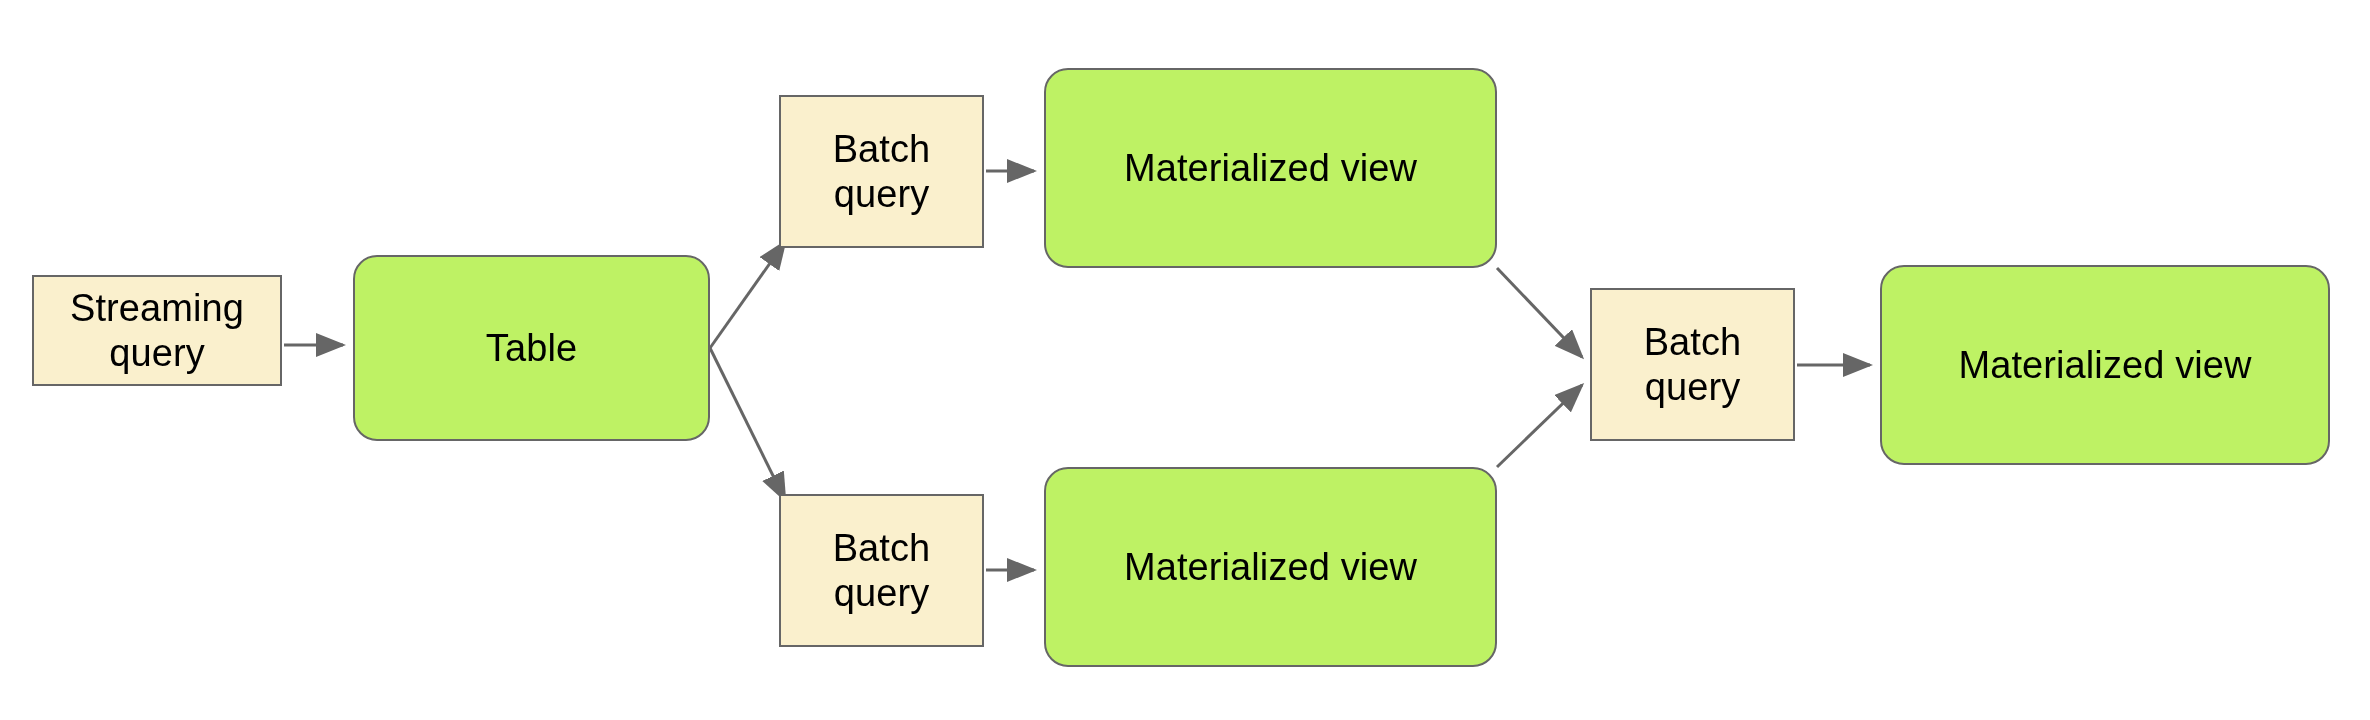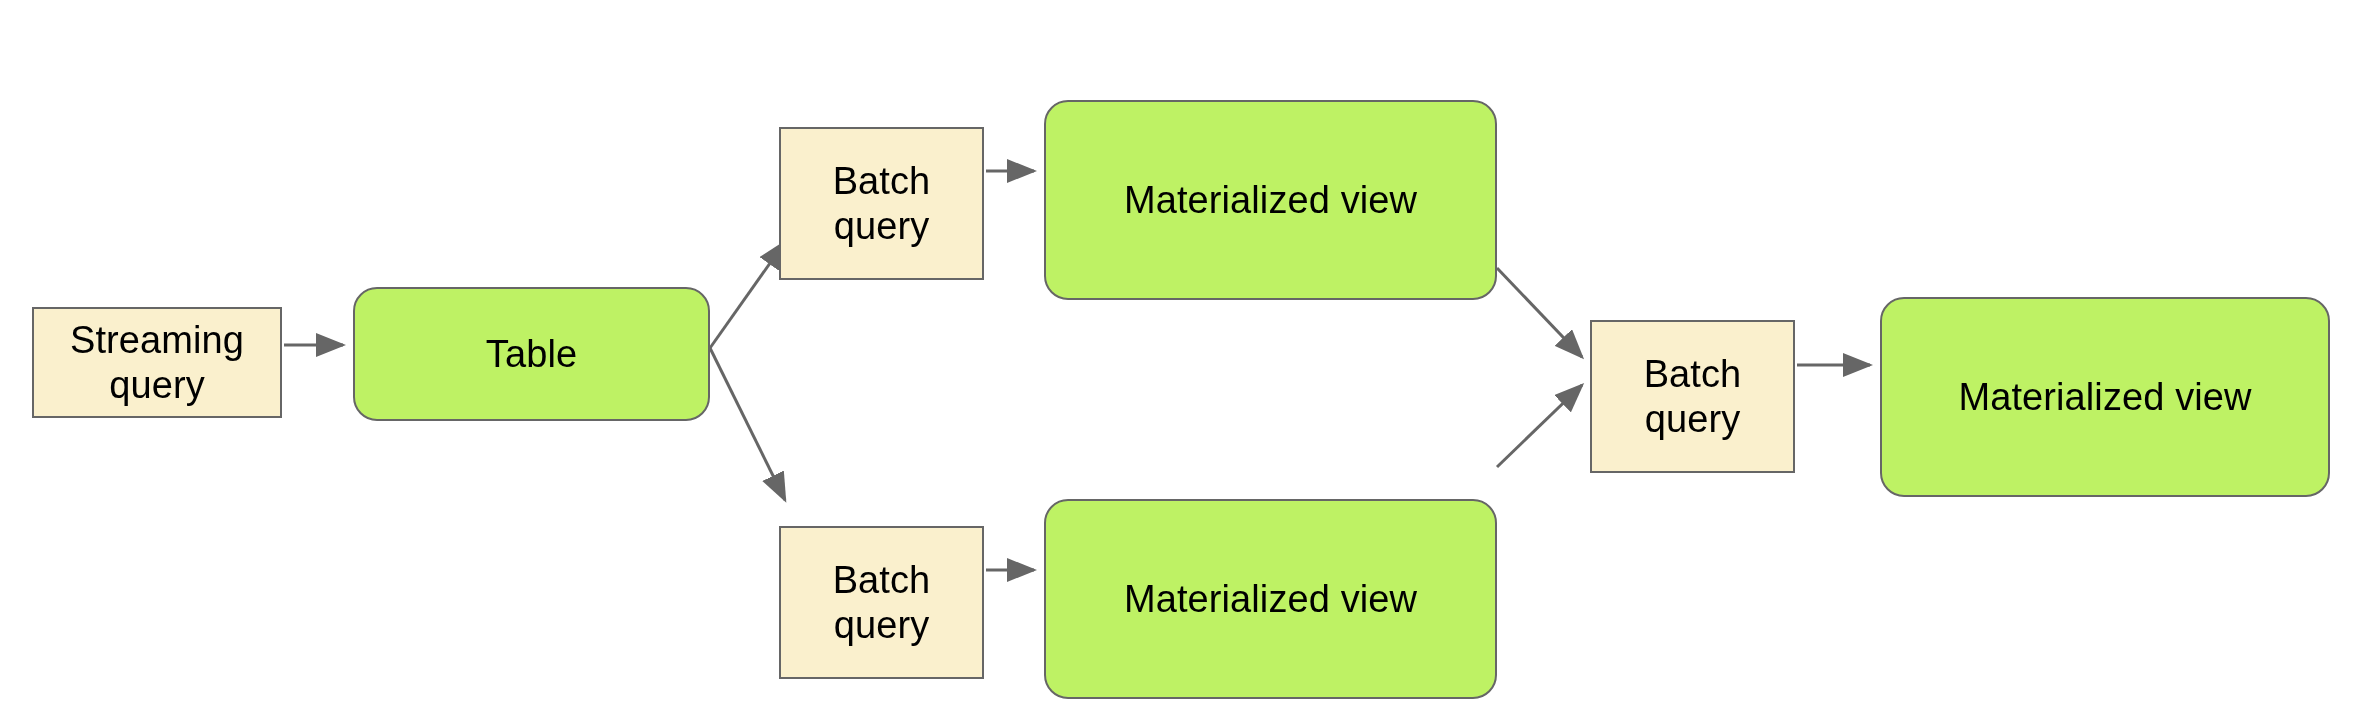--- a/index.html
+++ b/index.html
@@ -32,21 +32,20 @@
     align-items: center;
     justify-content: center;
     text-align: center;
     border: 2px solid #666666;
     color: #000000;
     font-size: 38px;
     line-height: 1.16;
     letter-spacing: 0.1px;
     white-space: pre-line;
     z-index: 2;
-    margin-top: 32px;
   }
   .node-process {
     background: #FAF0CD;
     border-radius: 0;
   }
   .node-store {
     background: #bef264;
     border-radius: 24px;
   }
   .node-label {
@@ -75,21 +74,21 @@
         <path d="M 1497 467 L 1582 385" fill="none" stroke="#666666" stroke-width="3" marker-end="url(#arrowhead)"></path>
         <path d="M 1797 365 L 1870 365" fill="none" stroke="#666666" stroke-width="3" marker-end="url(#arrowhead)"></path>
       </g>
   </svg>
 
   <div class="node node-process" style="left:32px; top:275px; width:250px; height:111px;">
     <span class="node-label">Streaming
 query</span>
   </div>
 
-  <div class="node node-store" style="left:353px; top:255px; width:357px; height:134px;text-align:right;">
+  <div class="node node-store" style="left:353px; top:255px; width:357px; height:186px;text-align:right;">
     <span class="node-label">Table</span>
   </div>
 
   <div class="node node-process" style="left:779px; top:95px; width:205px; height:153px;">
     <span class="node-label">Batch
 query</span>
   </div>
 
   <div class="node node-store" style="left:1044px; top:68px; width:453px; height:200px;">
     <span class="node-label">Materialized view</span>

